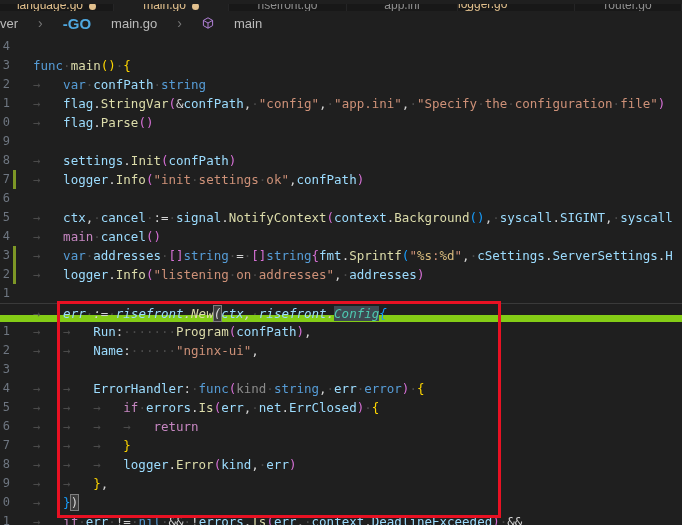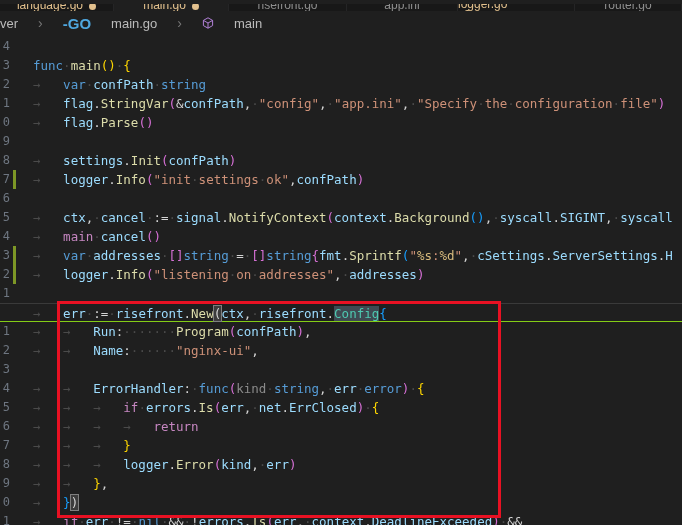--- a/index.html
+++ b/index.html
@@ -22,21 +22,21 @@
   .bc-text{color:#bbbbbb;white-space:pre;}
   .bc-sep{color:#767676;font-size:14px;padding:0 4px;margin-top:-2px;}
   .go-icon{color:#4fa8e0;font-weight:bold;font-size:15px;margin-right:4px;letter-spacing:0px;}
   .cube-icon{margin:1px 4px 0 0;}
 
   
   #editor{position:absolute;top:36px;left:0;width:682px;height:489px;background:#1f1f1f;
           overflow:hidden;font-family:"DejaVu Sans Mono",monospace;font-size:12.5px;line-height:19px;}
   #lines{position:absolute;top:1px;left:0;width:682px;}
   .line{display:flex;height:19px;white-space:pre;box-sizing:border-box;}
-  .line.cursor{border-top:1px solid #3a3a3a;border-bottom:1px solid #84cc16;}
+  .line.cursor{border-top:1px solid #3a3a3a;border-bottom:7px solid #84cc16;font-style:italic;}
   .ln{width:10px;flex:none;text-align:right;color:#6e7681;font-size:12px;}
   .gbar{width:3px;flex:none;margin-left:3px;}
   .gbar.added{background:#7d9726;}
   .code{flex:none;padding-left:17px;white-space:pre;color:#d4d4d4;}
 
   
   .tk-kw{color:#569cd6;}   .tk-ctrl{color:#c586c0;} .tk-fn{color:#dcdcaa;}
   .tk-var{color:#9cdcfe;}  .tk-str{color:#ce9178;}  .tk-fmt{color:#d7ba7d;}
   .tk-pun{color:#d4d4d4;}  .tk-ws{color:#4a4a4a;}   .tk-dim{color:#8a8a8a;}
   .tk-b1{color:#ffd700;}   .tk-b2{color:#d670d6;}   .tk-b3{color:#179fff;}

